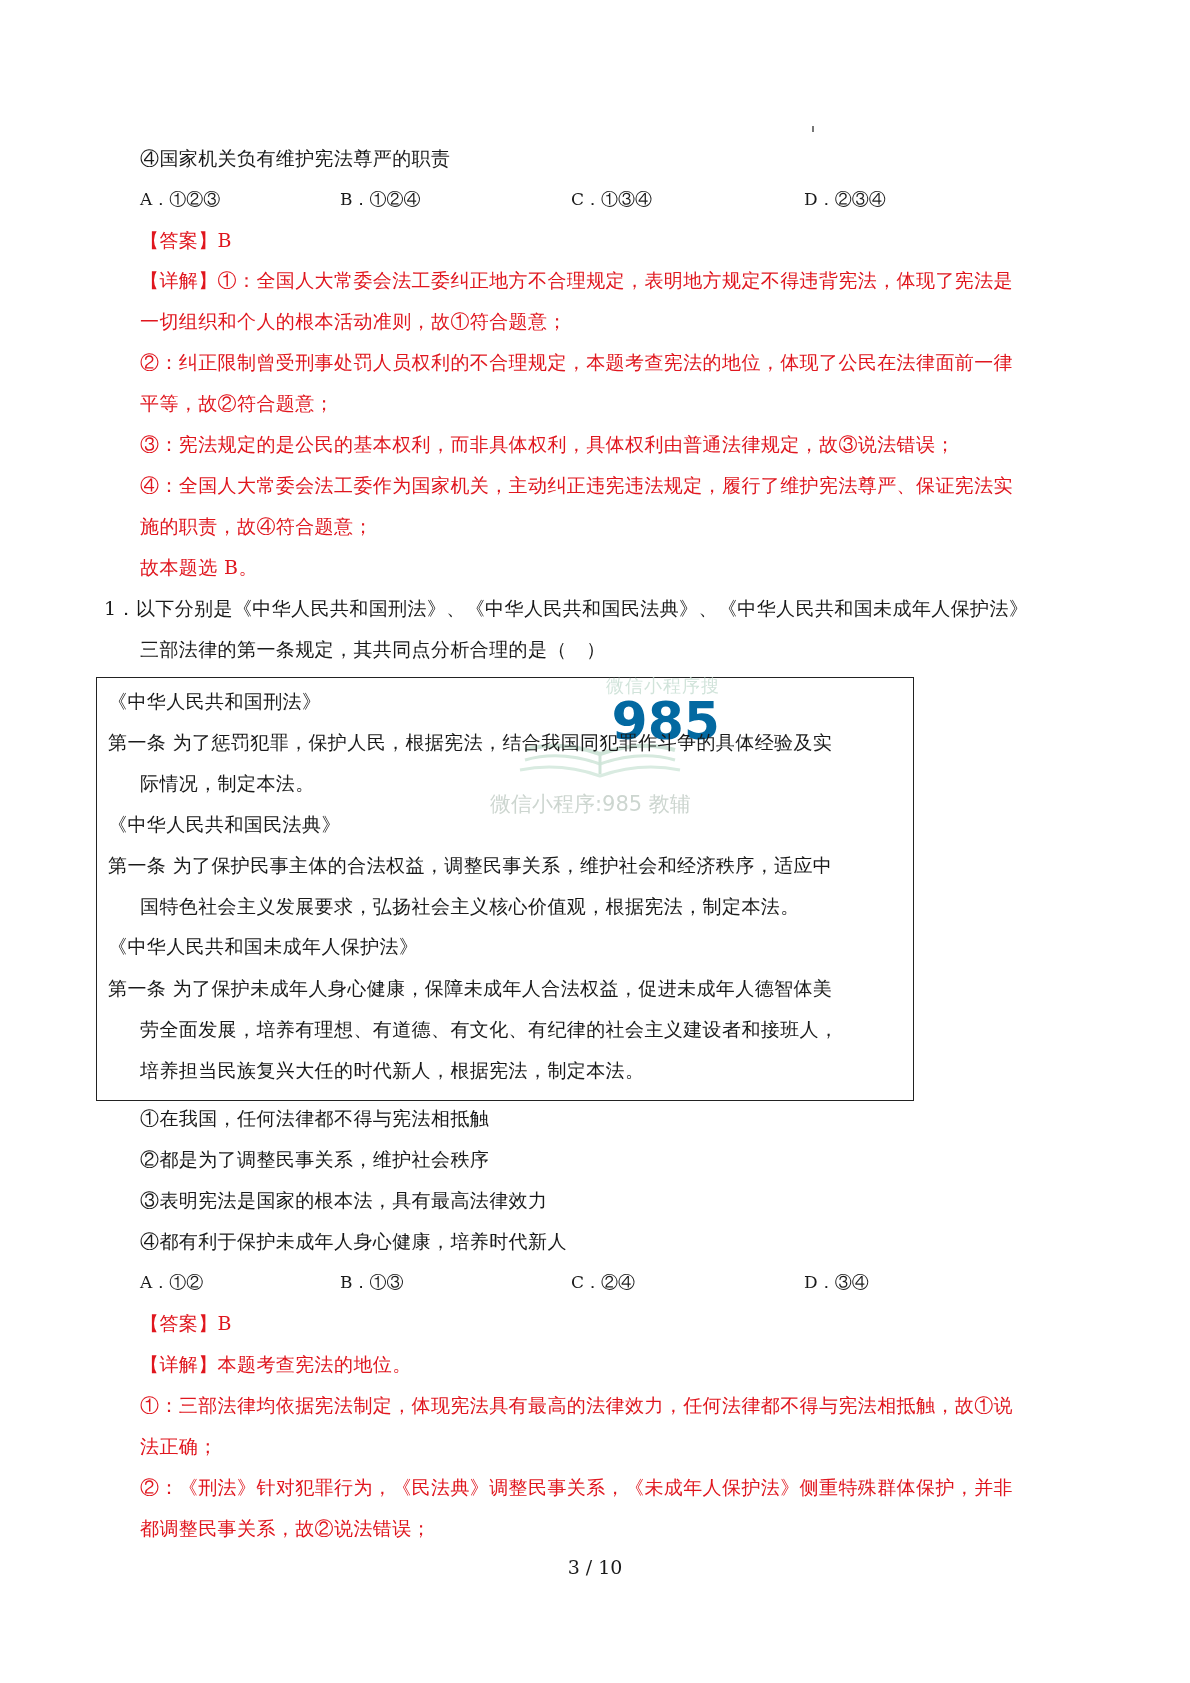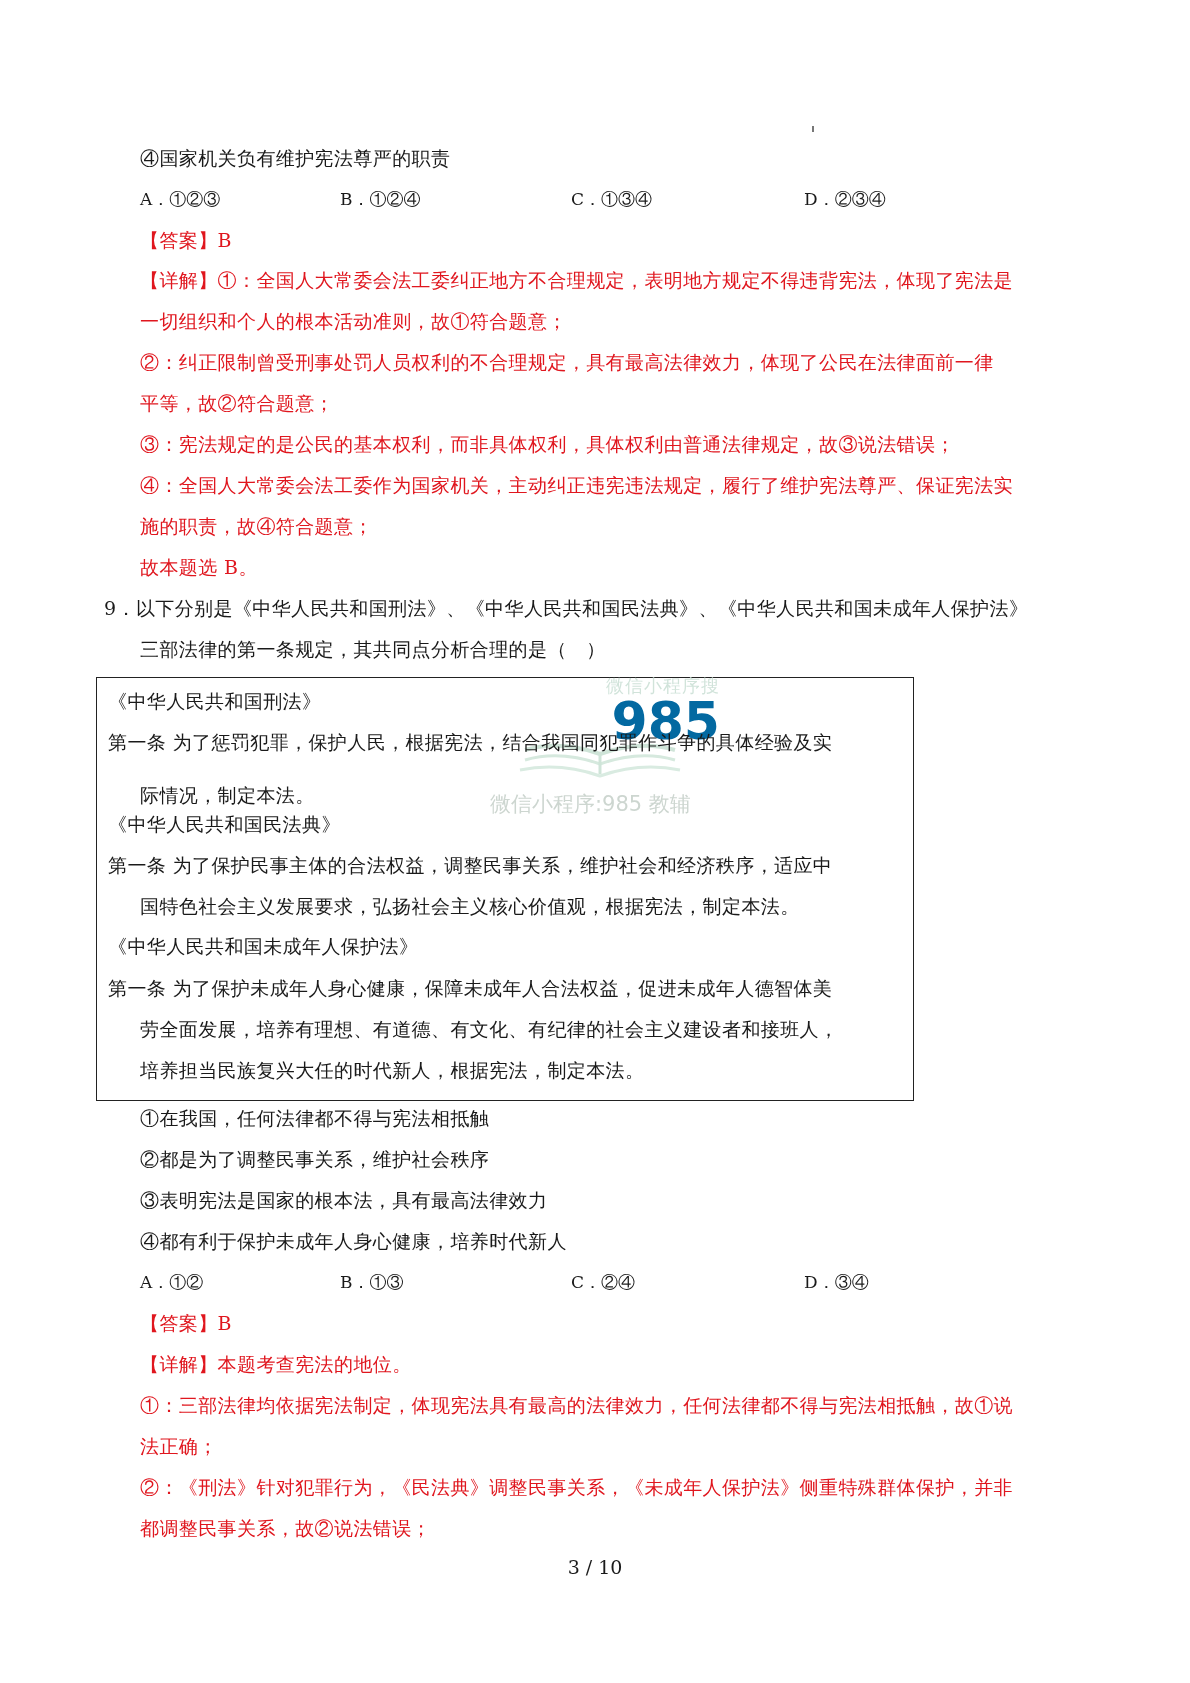--- a/index.html
+++ b/index.html
@@ -104,47 +104,47 @@
 <div class="line black" style="left:140px;top:146px;">④国家机关负有维护宪法尊严的职责</div>
 
 <div class="opt black" style="left:140px;top:187px;">A．①②③</div>
 <div class="opt black" style="left:340px;top:187px;">B．①②④</div>
 <div class="opt black" style="left:571px;top:187px;">C．①③④</div>
 <div class="opt black" style="left:804px;top:187px;">D．②③④</div>
 
 <div class="line red" style="left:140px;top:228px;">【答案】B</div>
 <div class="line red" style="left:140px;top:268px;">【详解】①：全国人大常委会法工委纠正地方不合理规定，表明地方规定不得违背宪法，体现了宪法是</div>
 <div class="line red" style="left:140px;top:309px;">一切组织和个人的根本活动准则，故①符合题意；</div>
-<div class="line red" style="left:140px;top:350px;">②：纠正限制曾受刑事处罚人员权利的不合理规定，具有最高法律效力，体现了公民在法律面前一律</div>
+<div class="line red" style="left:140px;top:350px;">②：纠正限制曾受刑事处罚人员权利的不合理规定，本题考查宪法的地位，体现了公民在法律面前一律</div>
 <div class="line red" style="left:140px;top:391px;">平等，故②符合题意；</div>
 <div class="line red" style="left:140px;top:432px;">③：宪法规定的是公民的基本权利，而非具体权利，具体权利由普通法律规定，故③说法错误；</div>
 <div class="line red" style="left:140px;top:473px;">④：全国人大常委会法工委作为国家机关，主动纠正违宪违法规定，履行了维护宪法尊严、保证宪法实</div>
 <div class="line red" style="left:140px;top:514px;">施的职责，故④符合题意；</div>
 <div class="line red" style="left:140px;top:555px;">故本题选 B。</div>
 
-<div class="line black" style="left:104px;top:596px;">9．以下分别是《中华人民共和国刑法》、《中华人民共和国民法典》、《中华人民共和国未成年人保护法》</div>
+<div class="line black" style="left:104px;top:596px;">1．以下分别是《中华人民共和国刑法》、《中华人民共和国民法典》、《中华人民共和国未成年人保护法》</div>
 <div class="line black" style="left:140px;top:637px;">三部法律的第一条规定，其共同点分析合理的是（　）</div>
 
 <div class="box"></div>
 
 <div class="watermark">
   <div class="wm-top">微信小程序搜</div>
   <div class="wm-num">985</div>
   <svg class="wm-book" width="170" height="40" viewBox="0 0 170 40">
     <path d="M10 10 Q45 0 85 14 Q125 0 160 10" fill="none" stroke="#cfe4d8" stroke-width="4"></path>
     <path d="M10 20 Q45 10 85 24 Q125 10 160 20" fill="none" stroke="#d6e9de" stroke-width="3"></path>
     <path d="M85 14 L85 34" stroke="#cfe4d8" stroke-width="3"></path>
     <path d="M5 30 Q45 22 85 36 Q125 22 165 30" fill="none" stroke="#d9ebe1" stroke-width="3"></path>
   </svg>
 </div>
 <div class="wm-bottom">微信小程序:985 教辅</div>
 
 <div class="line black" style="left:108px;top:689px;">《中华人民共和国刑法》</div>
 <div class="line black" style="left:108px;top:730px;">第一条 为了惩罚犯罪，保护人民，根据宪法，结合我国同犯罪作斗争的具体经验及实</div>
-<div class="line black" style="left:140px;top:771px;margin-top:12px;">际情况，制定本法。</div>
+<div class="line black" style="left:140px;top:771px;">际情况，制定本法。</div>
 
 <div class="line black" style="left:108px;top:812px;text-align:center;">《中华人民共和国民法典》</div>
 <div class="line black" style="left:108px;top:853px;">第一条 为了保护民事主体的合法权益，调整民事关系，维护社会和经济秩序，适应中</div>
 <div class="line black" style="left:140px;top:894px;">国特色社会主义发展要求，弘扬社会主义核心价值观，根据宪法，制定本法。</div>
 
 <div class="line black" style="left:108px;top:935px;font-family:Liberation Serif, serif;">《中华人民共和国未成年人保护法》</div>
 <div class="line black" style="left:108px;top:976px;">第一条 为了保护未成年人身心健康，保障未成年人合法权益，促进未成年人德智体美</div>
 <div class="line black" style="left:140px;top:1017px;">劳全面发展，培养有理想、有道德、有文化、有纪律的社会主义建设者和接班人，</div>
 <div class="line black" style="left:140px;top:1058px;">培养担当民族复兴大任的时代新人，根据宪法，制定本法。</div>
 

